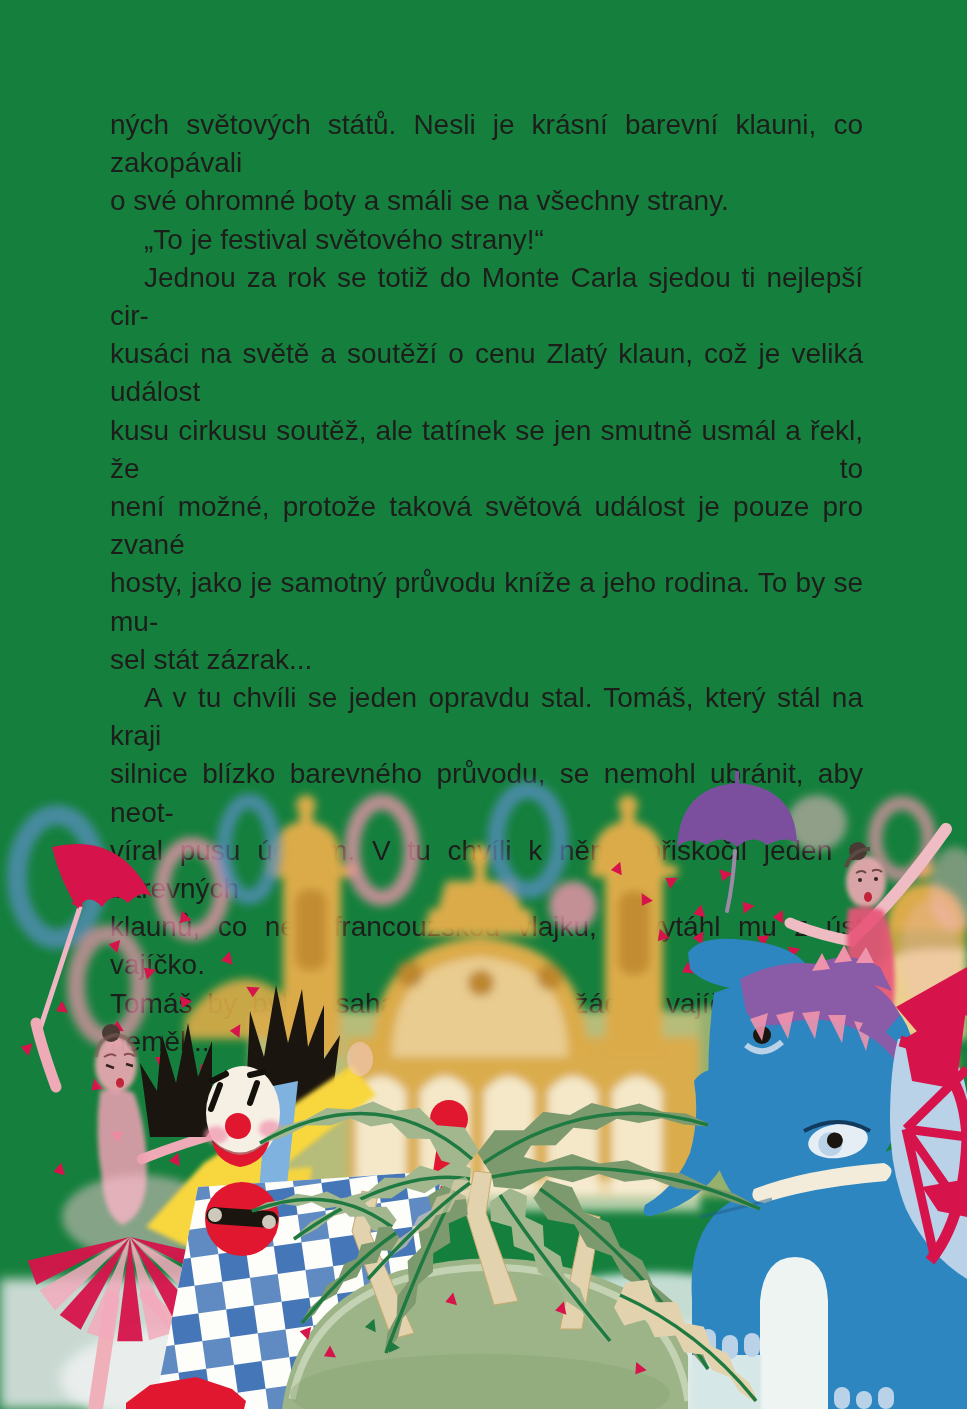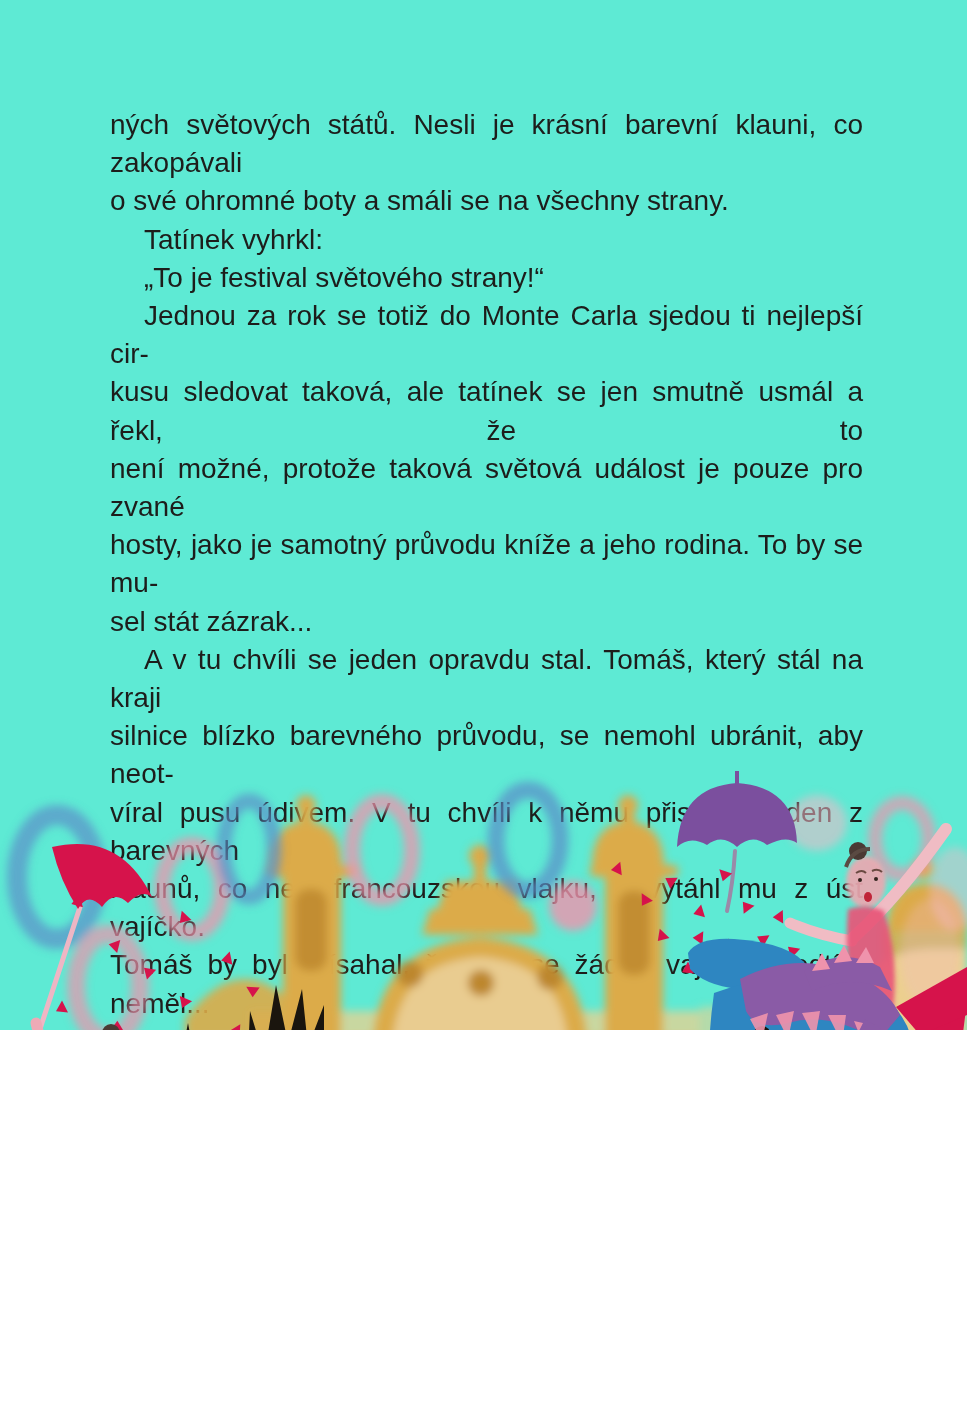--- a/index.html
+++ b/index.html
@@ -1,36 +1,36 @@
 <!DOCTYPE html>
 <html><head>
 <meta charset="utf-8">
 <style>
   html,body{margin:0;padding:0;background:#ffffff;}
-  .page{position:relative;width:967px;height:1030px;background:#5eead4;overflow:hidden;
+  .page{position:relative;width:967px;height:1409px;background:#15803d;overflow:hidden;
         font-family:"Liberation Sans", sans-serif;text-decoration:underline;}
   .story{position:absolute;left:110px;top:106px;width:753px;
          font-size:28px;line-height:38.2px;color:#1d1d1b;}
   .line{text-align:justify;text-align-last:justify;}
   .line.flush{text-align-last:left;}
   .line.indent{text-indent:34px;}
   .illustration{position:absolute;left:0;top:739px;width:967px;height:670px;}
 </style>
 </head>
 <body>
 
 <div class="page">
 
   <div class="story">
       <div class="line">ných světových států. Nesli je krásní barevní klauni, co zakopávali</div>
       <div class="line flush">o své ohromné boty a smáli se na všechny strany.</div>
-      <div class="line indent flush">Tatínek vyhrkl:</div>
       <div class="line indent flush">„To je festival světového strany!“</div>
       <div class="line indent">Jednou za rok se totiž do Monte Carla sjedou ti nejlepší cir-</div>
-      <div class="line">kusu sledovat taková, ale tatínek se jen smutně usmál a řekl, že to</div>
+      <div class="line">kusáci na světě a soutěží o cenu Zlatý klaun, což je veliká událost</div>
+      <div class="line">kusu cirkusu soutěž, ale tatínek se jen smutně usmál a řekl, že to</div>
       <div class="line">není možné, protože taková světová událost je pouze pro zvané</div>
       <div class="line">hosty, jako je samotný průvodu kníže a jeho rodina. To by se mu-</div>
       <div class="line flush">sel stát zázrak...</div>
       <div class="line indent">A v tu chvíli se jeden opravdu stal. Tomáš, který stál na kraji</div>
       <div class="line">silnice blízko barevného průvodu, se nemohl ubránit, aby neot-</div>
       <div class="line">víral pusu údivem. V tu chvíli k němu přiskočil jeden z barevných</div>
       <div class="line">klaunů, co nesl francouzskou vlajku, a vytáhl mu z úst vajíčko.</div>
       <div class="line flush">Tomáš by byl přísahal, že v puse žádné vajíčko předtím neměl...</div>
     </div>
 

